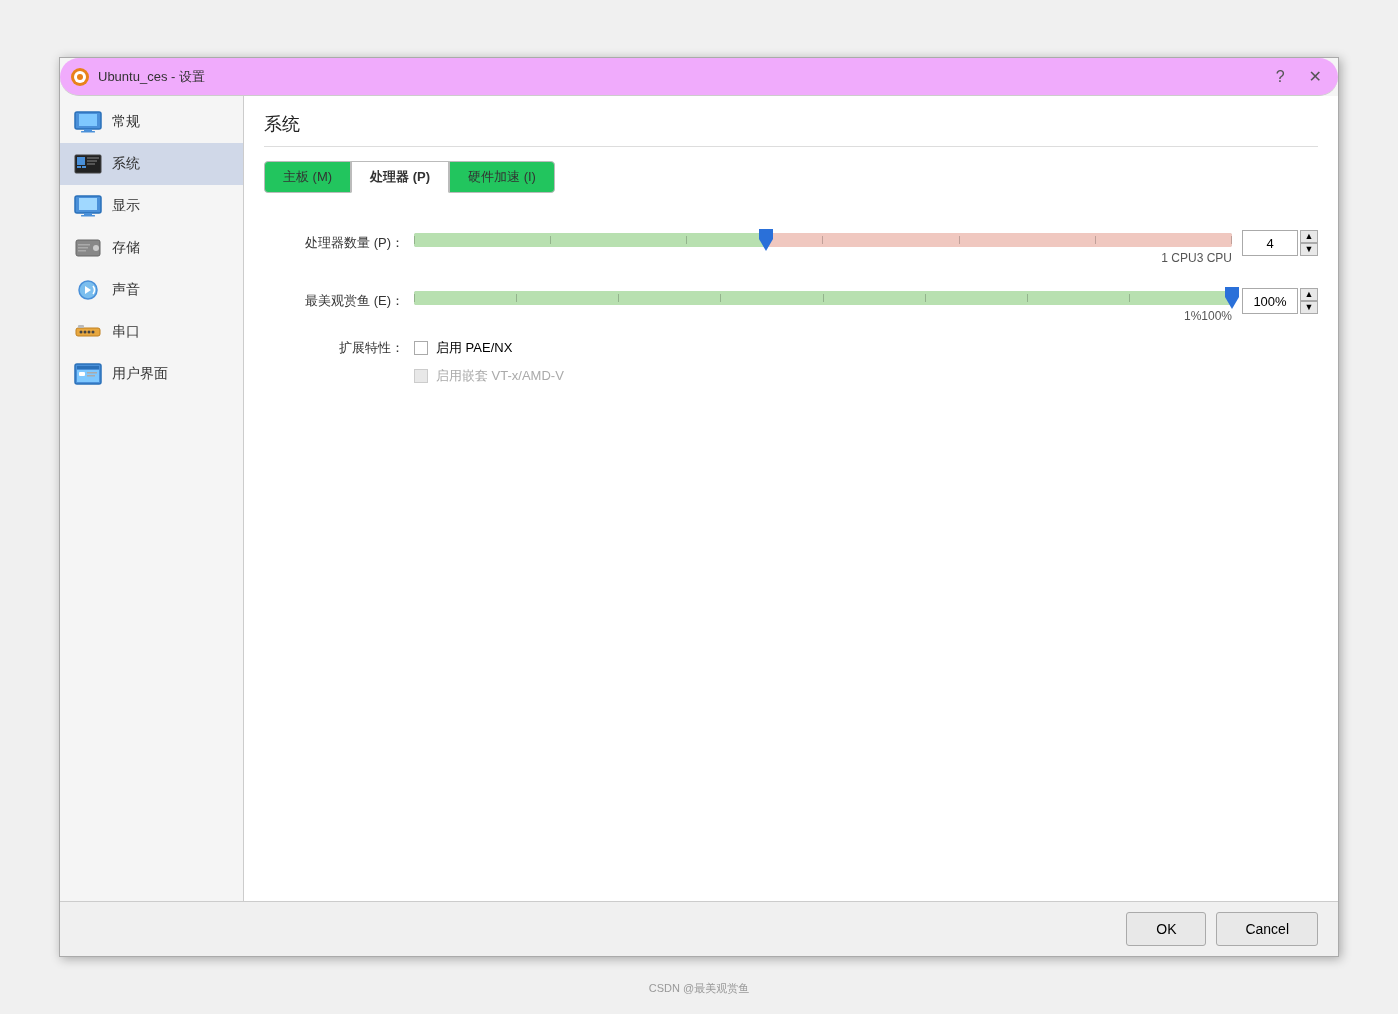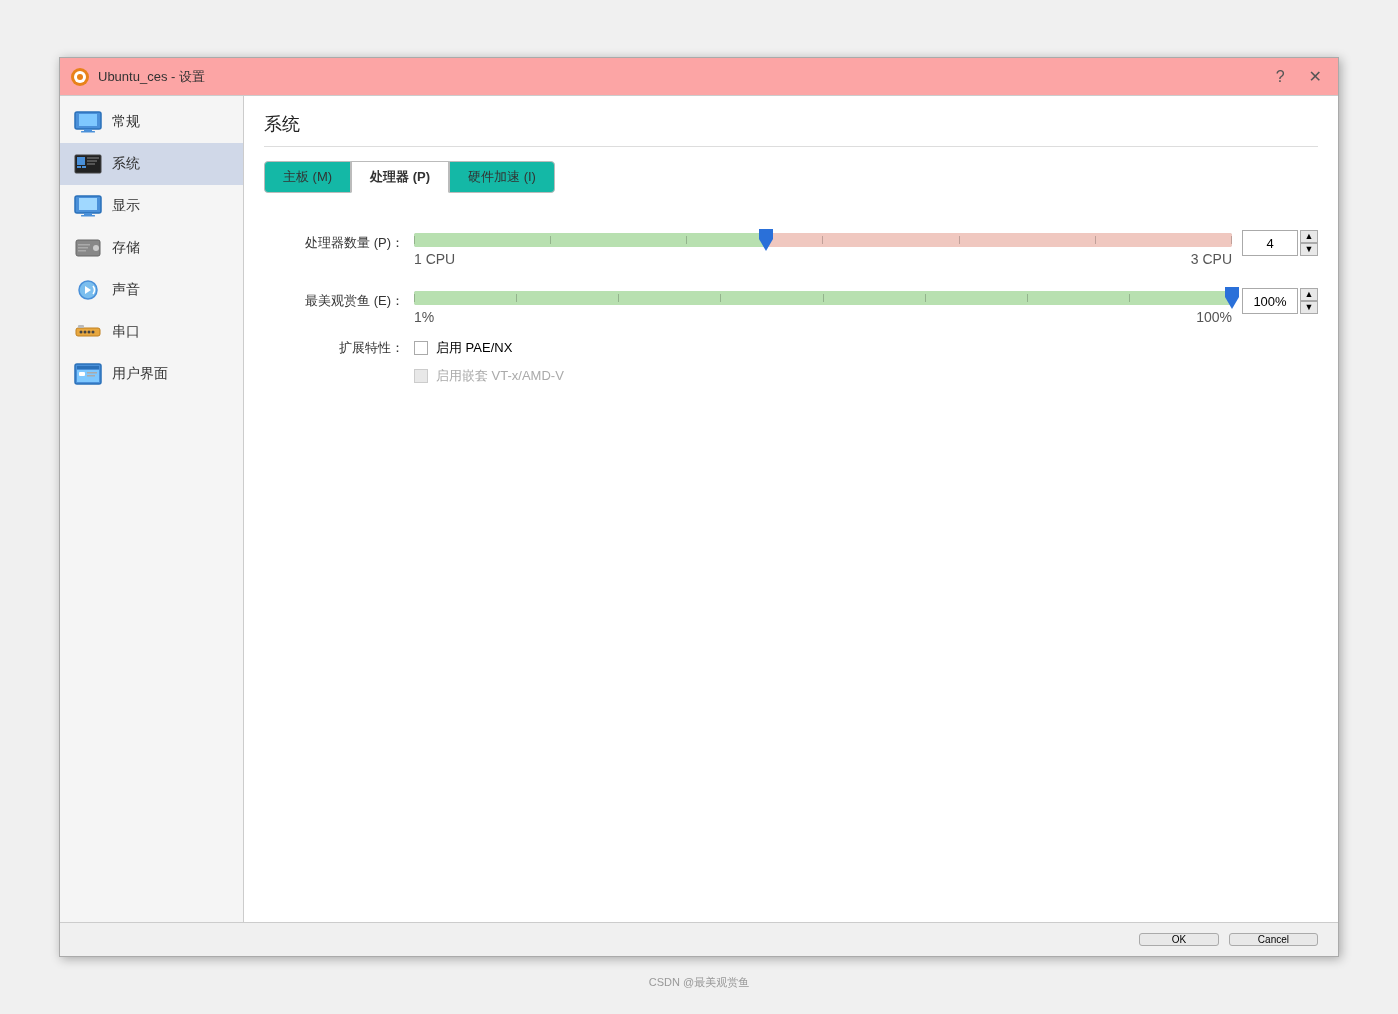--- a/index.html
+++ b/index.html
@@ -16,28 +16,29 @@
     .window {
       width: 1280px;
       height: 900px;
       background: #f5f5f5;
       border: 1px solid #aaa;
       box-shadow: 2px 2px 10px rgba(0,0,0,0.3);
       display: flex;
       flex-direction: column;
     }
     .titlebar {
-      background: #fca5a5;
+      background: #f0abfc;
       border-bottom: 1px solid #ccc;
       height: 38px;
       display: flex;
       align-items: center;
       padding: 0 10px;
       justify-content: space-between;
       flex-shrink: 0;
+      border-radius: 19px;
     }
     .titlebar-left {
       display: flex;
       align-items: center;
       gap: 8px;
     }
     .titlebar-icon {
       width: 20px;
       height: 20px;
     }
@@ -105,21 +106,21 @@
     }
     
     .tabs {
       display: flex;
       gap: 0;
       margin-bottom: 20px;
     }
     .tab {
       padding: 6px 18px;
       border: 1px solid #bbb;
-      background: #14b8a6;
+      background: #22c55e;
       font-size: 13px;
       cursor: pointer;
       color: #333;
       border-radius: 0;
     }
     .tab:first-child { border-radius: 4px 0 0 4px; }
     .tab:last-child { border-radius: 0 4px 4px 0; }
     .tab.active {
       background: #fff;
       border-bottom-color: #fff;
@@ -150,23 +151,23 @@
     }
     .slider-track {
       position: relative;
       height: 14px;
       margin-top: 10px;
       border-radius: 2px;
       overflow: visible;
     }
     .slider-labels {
       display: flex;
-      justify-content: space-between;
+      justify-content: flex-end;
       margin-top: 4px;
-      font-size: 14px;
+      font-size: 12px;
       color: #555;
     }
     .spinbox-container {
       display: flex;
       align-items: center;
       margin-left: 10px;
     }
     .spinbox {
       width: 56px;
       height: 26px;
@@ -231,31 +232,31 @@
     .window-footer {
       background: #f0f0f0;
       border-top: 1px solid #ccc;
       padding: 10px 20px;
       display: flex;
       justify-content: flex-end;
       gap: 10px;
       flex-shrink: 0;
     }
     .footer-btn {
-      padding: 0 28px;
+      padding: 8px 28px;
       border: 1px solid #aaa;
       background: #e8e8e8;
-      font-size: 10px;
+      font-size: 14px;
       cursor: pointer;
       border-radius: 3px;
       min-width: 80px;
     }
     .watermark {
       position: fixed;
-      bottom: 24px;
+      bottom: 18px;
       left: 50%;
       transform: translateX(-50%);
       font-size: 11px;
       color: #999;
     }
   </style>
 </head>
 <body>
 
 <div class="window">

